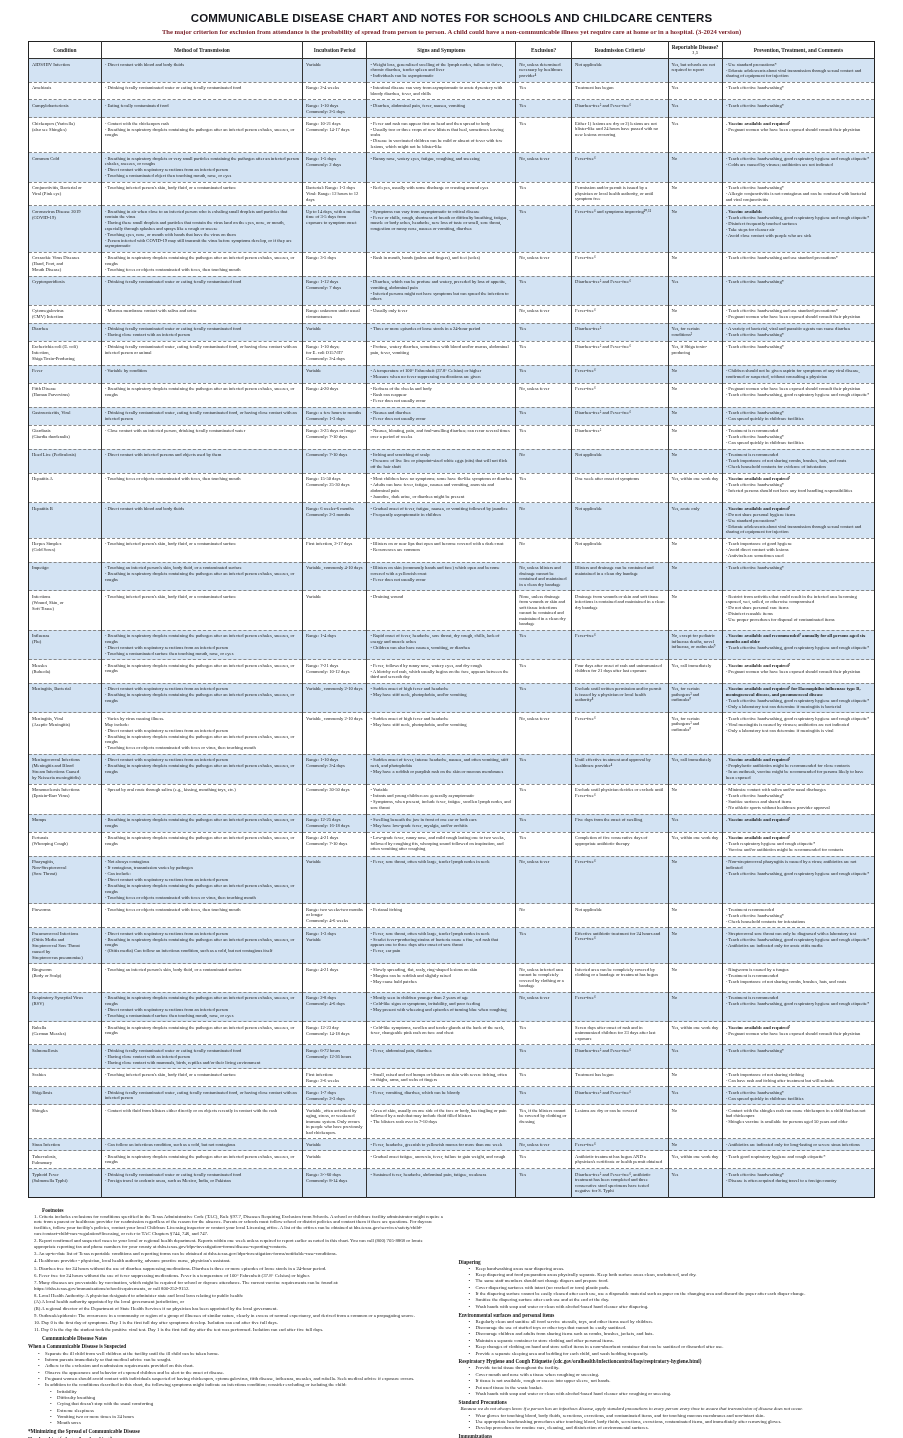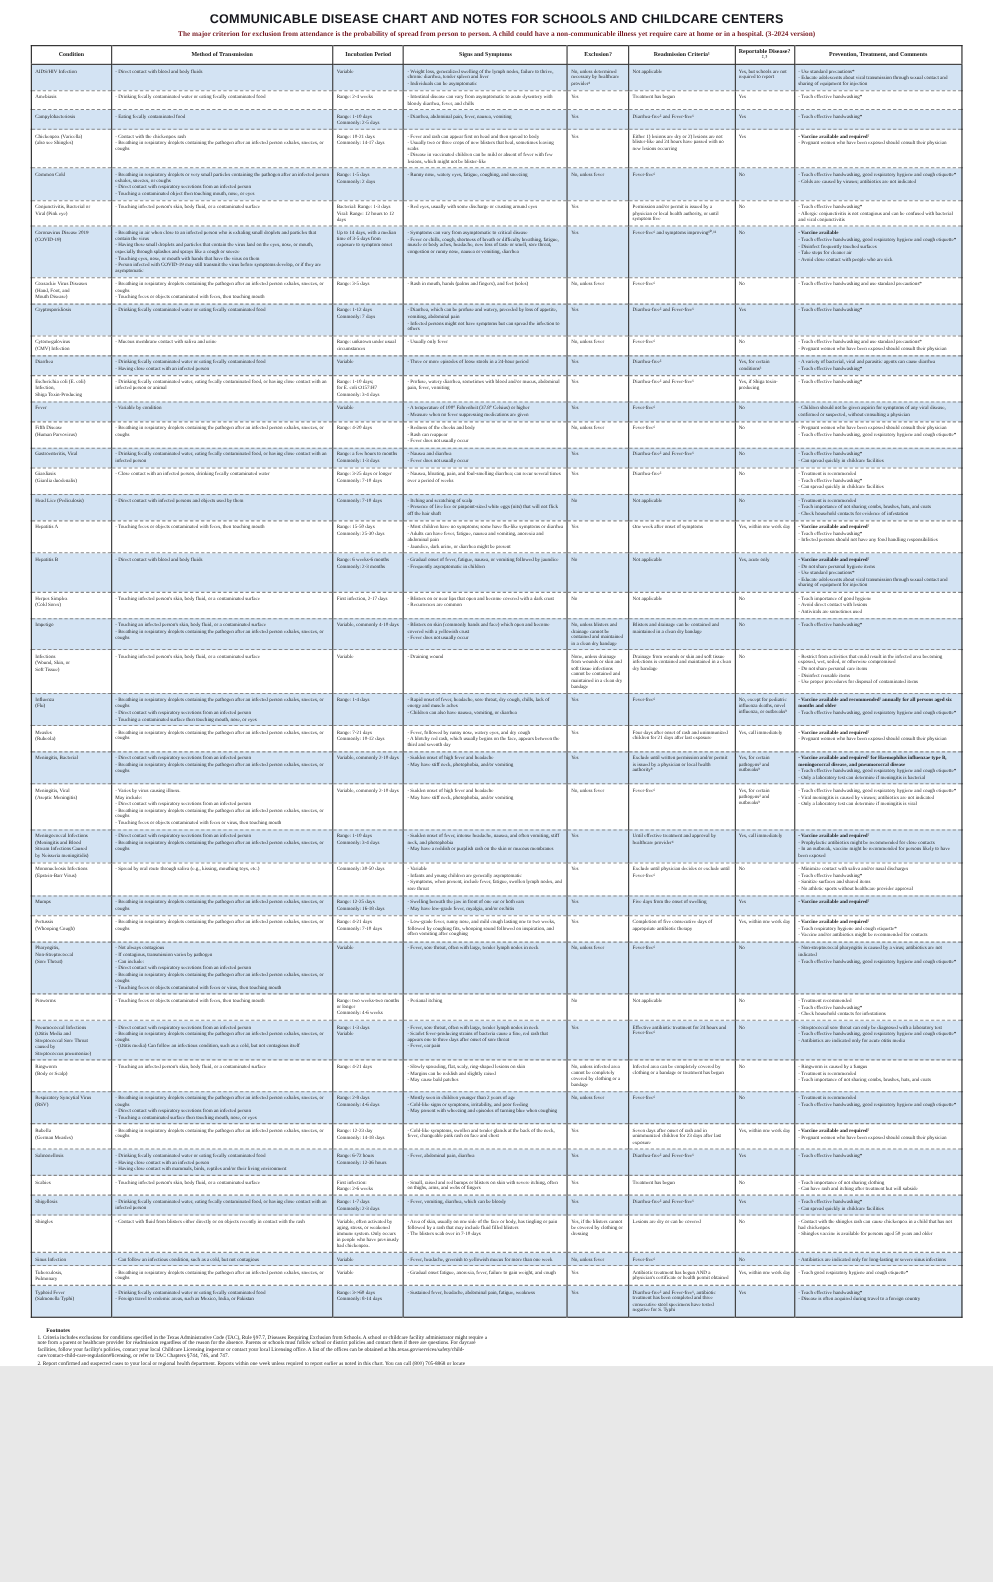--- a/index.html
+++ b/index.html
@@ -1,16 +1,16 @@
 <!DOCTYPE html>
 <html><head>
 <meta charset="utf-8">
 <style>
   html,body{margin:0;padding:0;background:#e8e8e8;}
-  .page{width:903px;height:1242px;background:#fff;position:relative;overflow:hidden;
+  .page{width:903px;height:1438px;background:#fff;position:relative;overflow:hidden;
         font-family:"Liberation Serif",serif;color:#1a1a1a;margin:0 auto;}
   .titleblock{text-align:center;padding-top:12px;}
   .title{font-family:"Liberation Sans",sans-serif;font-weight:bold;font-size:11.5px;
          letter-spacing:.2px;color:#15161c;}
   .subtitle{font-size:6.6px;font-weight:bold;color:#7a1e26;margin-top:4px;}
   .tblwrap{margin:6px 28px 0 28px;}
   table.dz{border-collapse:collapse;table-layout:fixed;width:847px;border:1.4px solid #222;}
   table.dz col.c0{width:8.6%} table.dz col.c1{width:23.8%} table.dz col.c2{width:7.6%}
   table.dz col.c3{width:17.6%} table.dz col.c4{width:6.6%} table.dz col.c5{width:11.4%}
   table.dz col.c6{width:6.4%} table.dz col.c7{width:18.0%}

